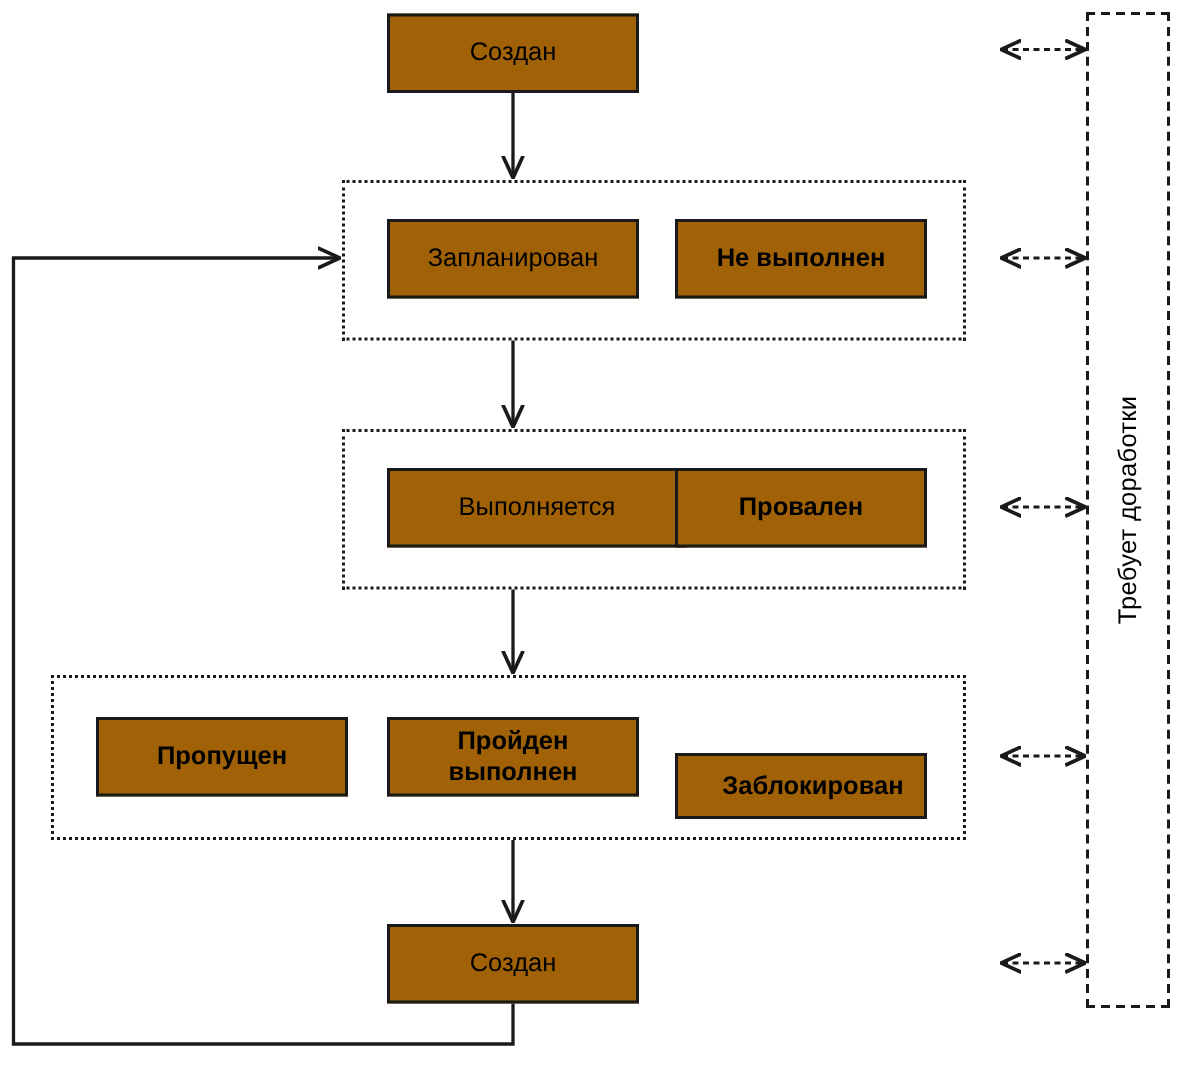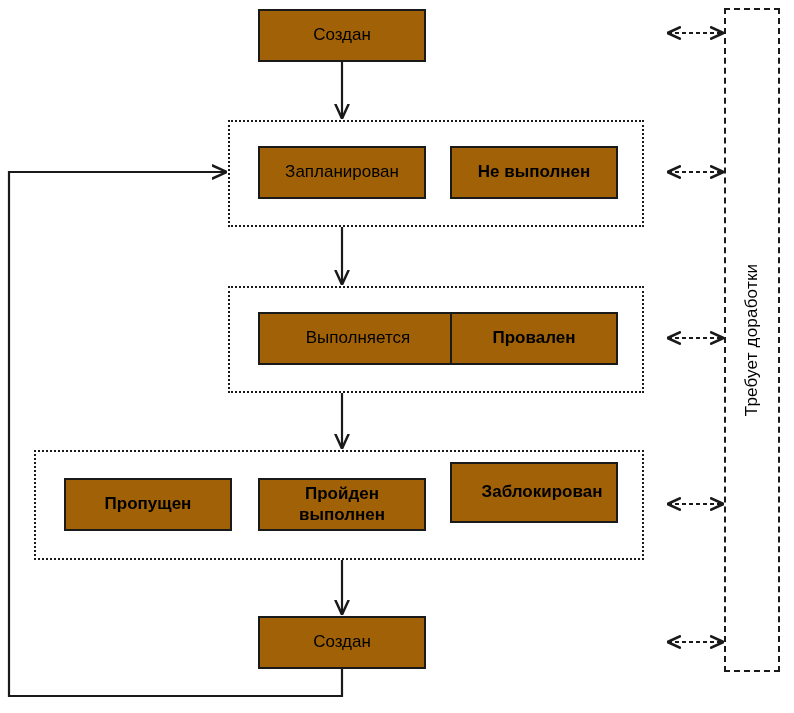--- a/index.html
+++ b/index.html
@@ -147,21 +147,21 @@
 
   <div class="node strong" style="left:64px; top:478px; width:168px; height:53px;">
     <span class="node-label">Пропущен</span>
   </div>
 
   <div class="node strong" style="left:258px; top:478px; width:168px; height:53px;">
     <span class="node-label">Пройден
 выполнен</span>
   </div>
 
-  <div class="node strong" style="left:450px; top:462px; width:168px; height:61px;padding-left:16px;">
+  <div class="node strong" style="left:450px; top:502px; width:168px; height:44px;padding-left:16px;">
     <span class="node-label">Заблокирован</span>
   </div>
 
   <div class="node plain" style="left:258px; top:616px; width:168px; height:53px;">
     <span class="node-label">Создан</span>
   </div>
 
   <div class="side-panel" style="left:724px; top:8px; width:56px; height:664px;">
     <div class="side-panel-label">
       <span>Требует доработки</span>

